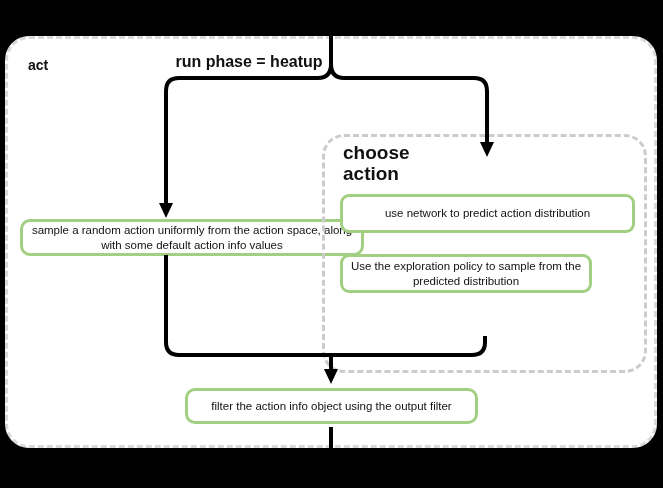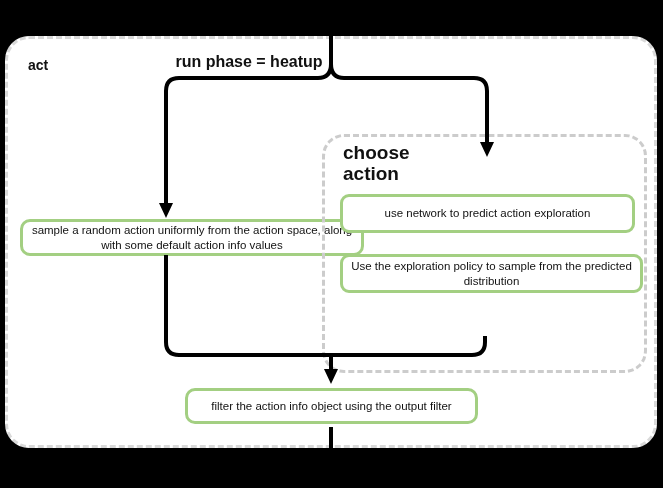--- a/index.html
+++ b/index.html
@@ -53,21 +53,21 @@
     border:3px dashed var(--group-border);
     border-radius:22px;
     margin-top:36px;
   }
   .group-title{
     position:absolute;left:18px;top:6px;width:92px;
     font-size:19px;font-weight:bold;line-height:1.08;color:var(--text);
   }
   .group .node{border-radius:9px;}
   .node-g1{left:15px;top:57px;width:295px;height:39px;}
-  .node-g2{left:15px;top:117px;width:303px;height:39px;text-align:center;}
+  .node-g2{left:15px;top:117px;width:252px;height:39px;text-align:center;}
   .node-g3{left:15px;top:176px;width:295px;height:41px;padding:2px 2px;}
   svg.connectors{
     position:absolute;left:0;top:0;width:663px;height:488px;
     pointer-events:none;
   }
   svg.connectors path{
     fill:none;stroke:var(--connector);stroke-width:4;stroke-linejoin:round;
   }
   svg.connectors polygon{fill:var(--connector);stroke:none;}
 </style>
@@ -80,21 +80,21 @@
 
   <div class="act-title">act</div>
 
   <div class="branch-label heatup">run phase = heatup</div>
 
 
   <div class="node node-heatup">sample a random action uniformly from the action space, along with some default action info values</div>
 
   <div class="group">
     <div class="group-title">choose action</div>
-    <div class="node node-g1">use network to predict action exploration</div>
+    <div class="node node-g1">use network to predict action distribution</div>
     <div class="node node-g2">Use the exploration policy to sample from the predicted distribution</div>
   </div>
 
   <div class="node node-filter">filter the action info object using the output filter</div>
 
   <svg class="connectors" viewBox="0 0 663 488" xmlns="http://www.w3.org/2000/svg">
 
     <path d="M331,28 L331,64
              M331,64 Q331,78 318,78 L179,78 Q166,78 166,91 L166,204
              M331,64 Q331,78 344,78 L474,78 Q487,78 487,91 L487,142"></path>

